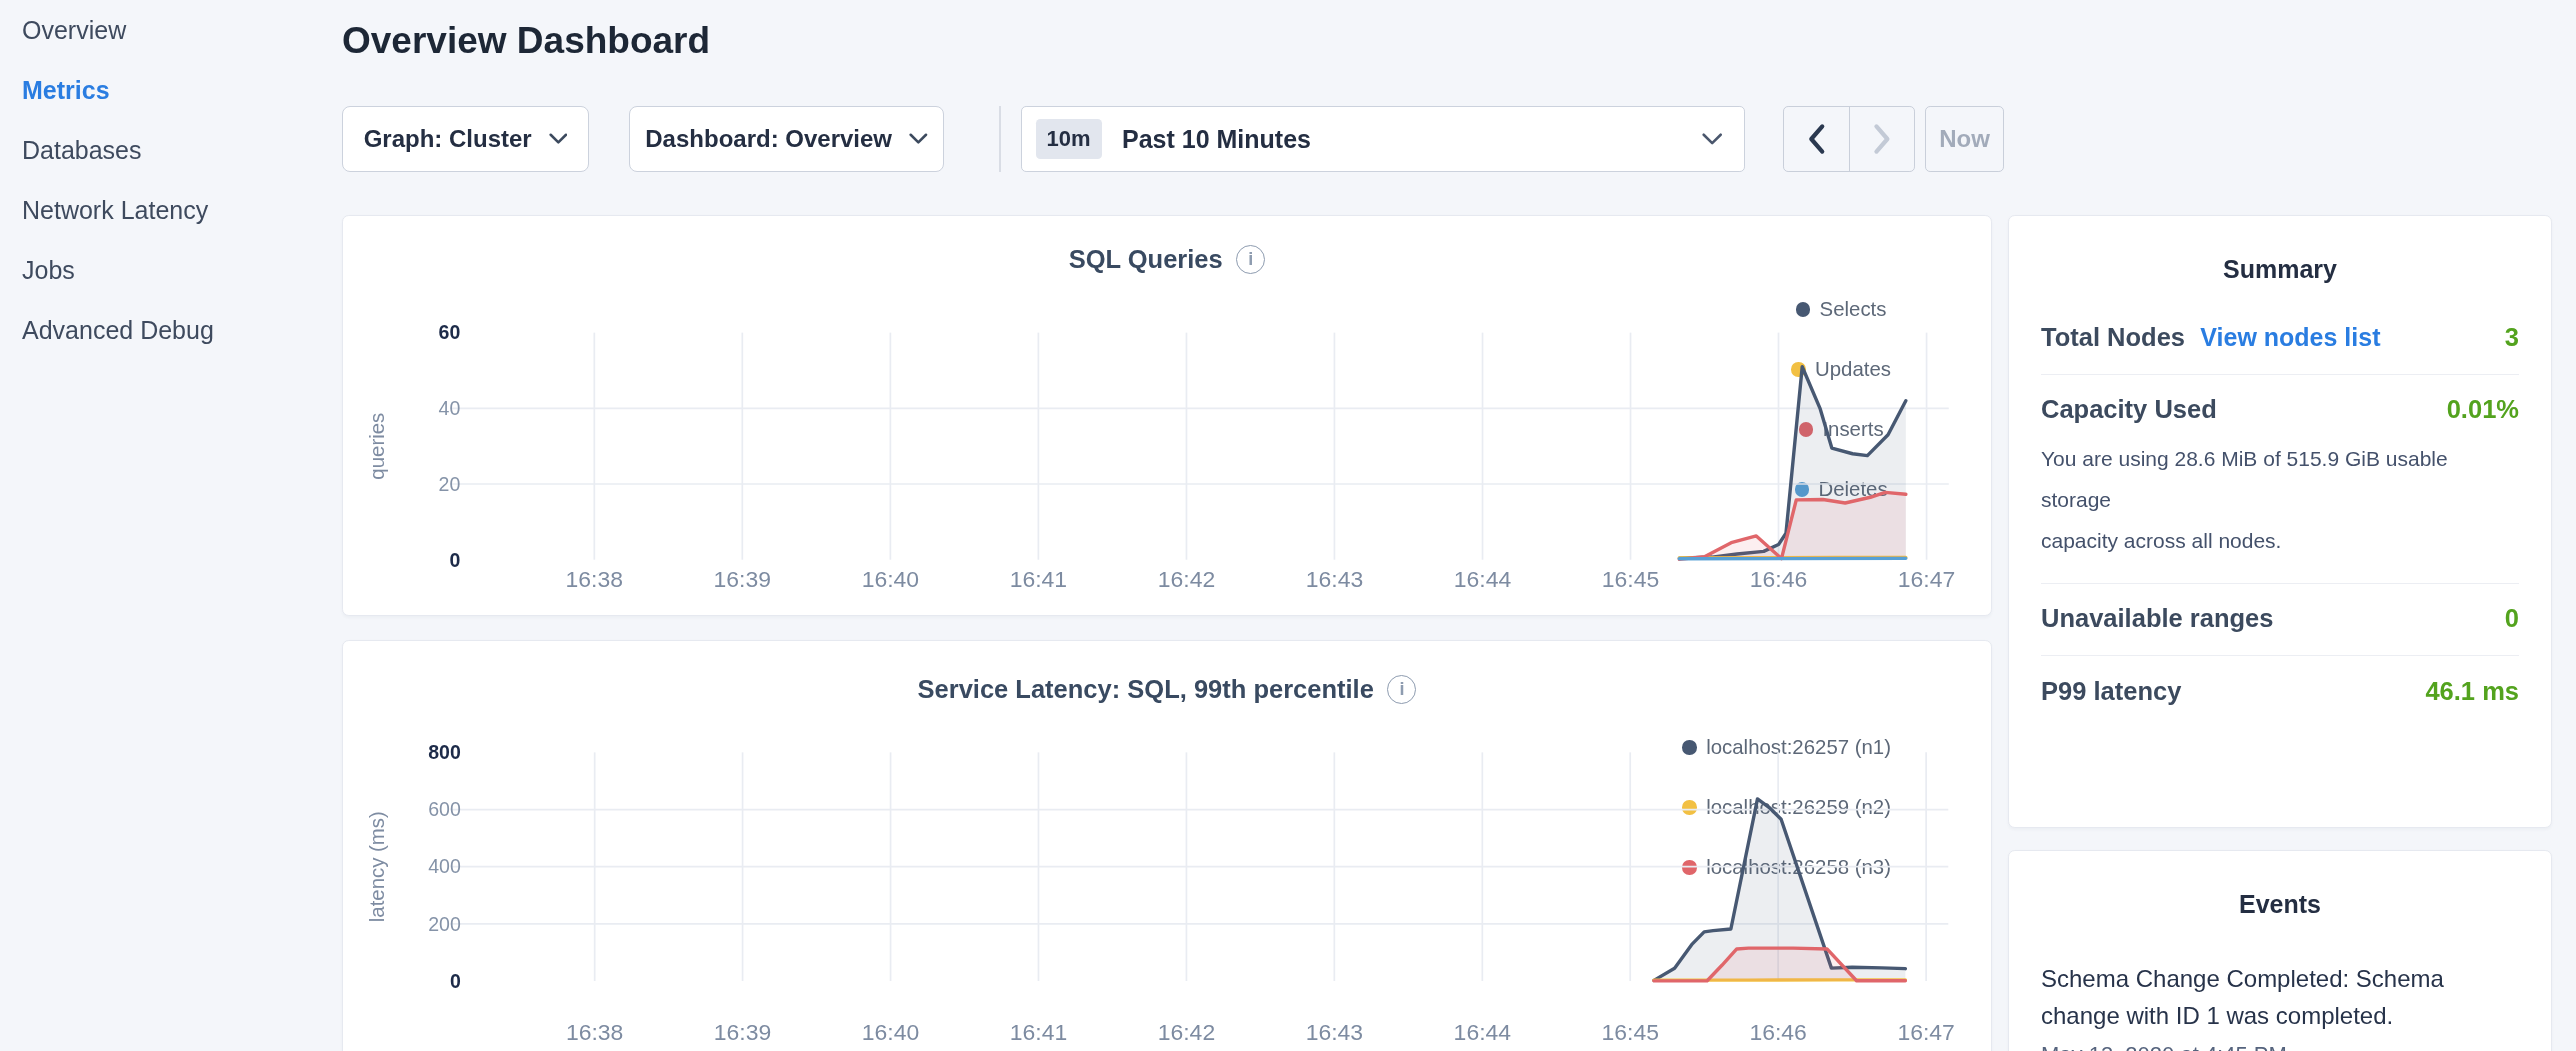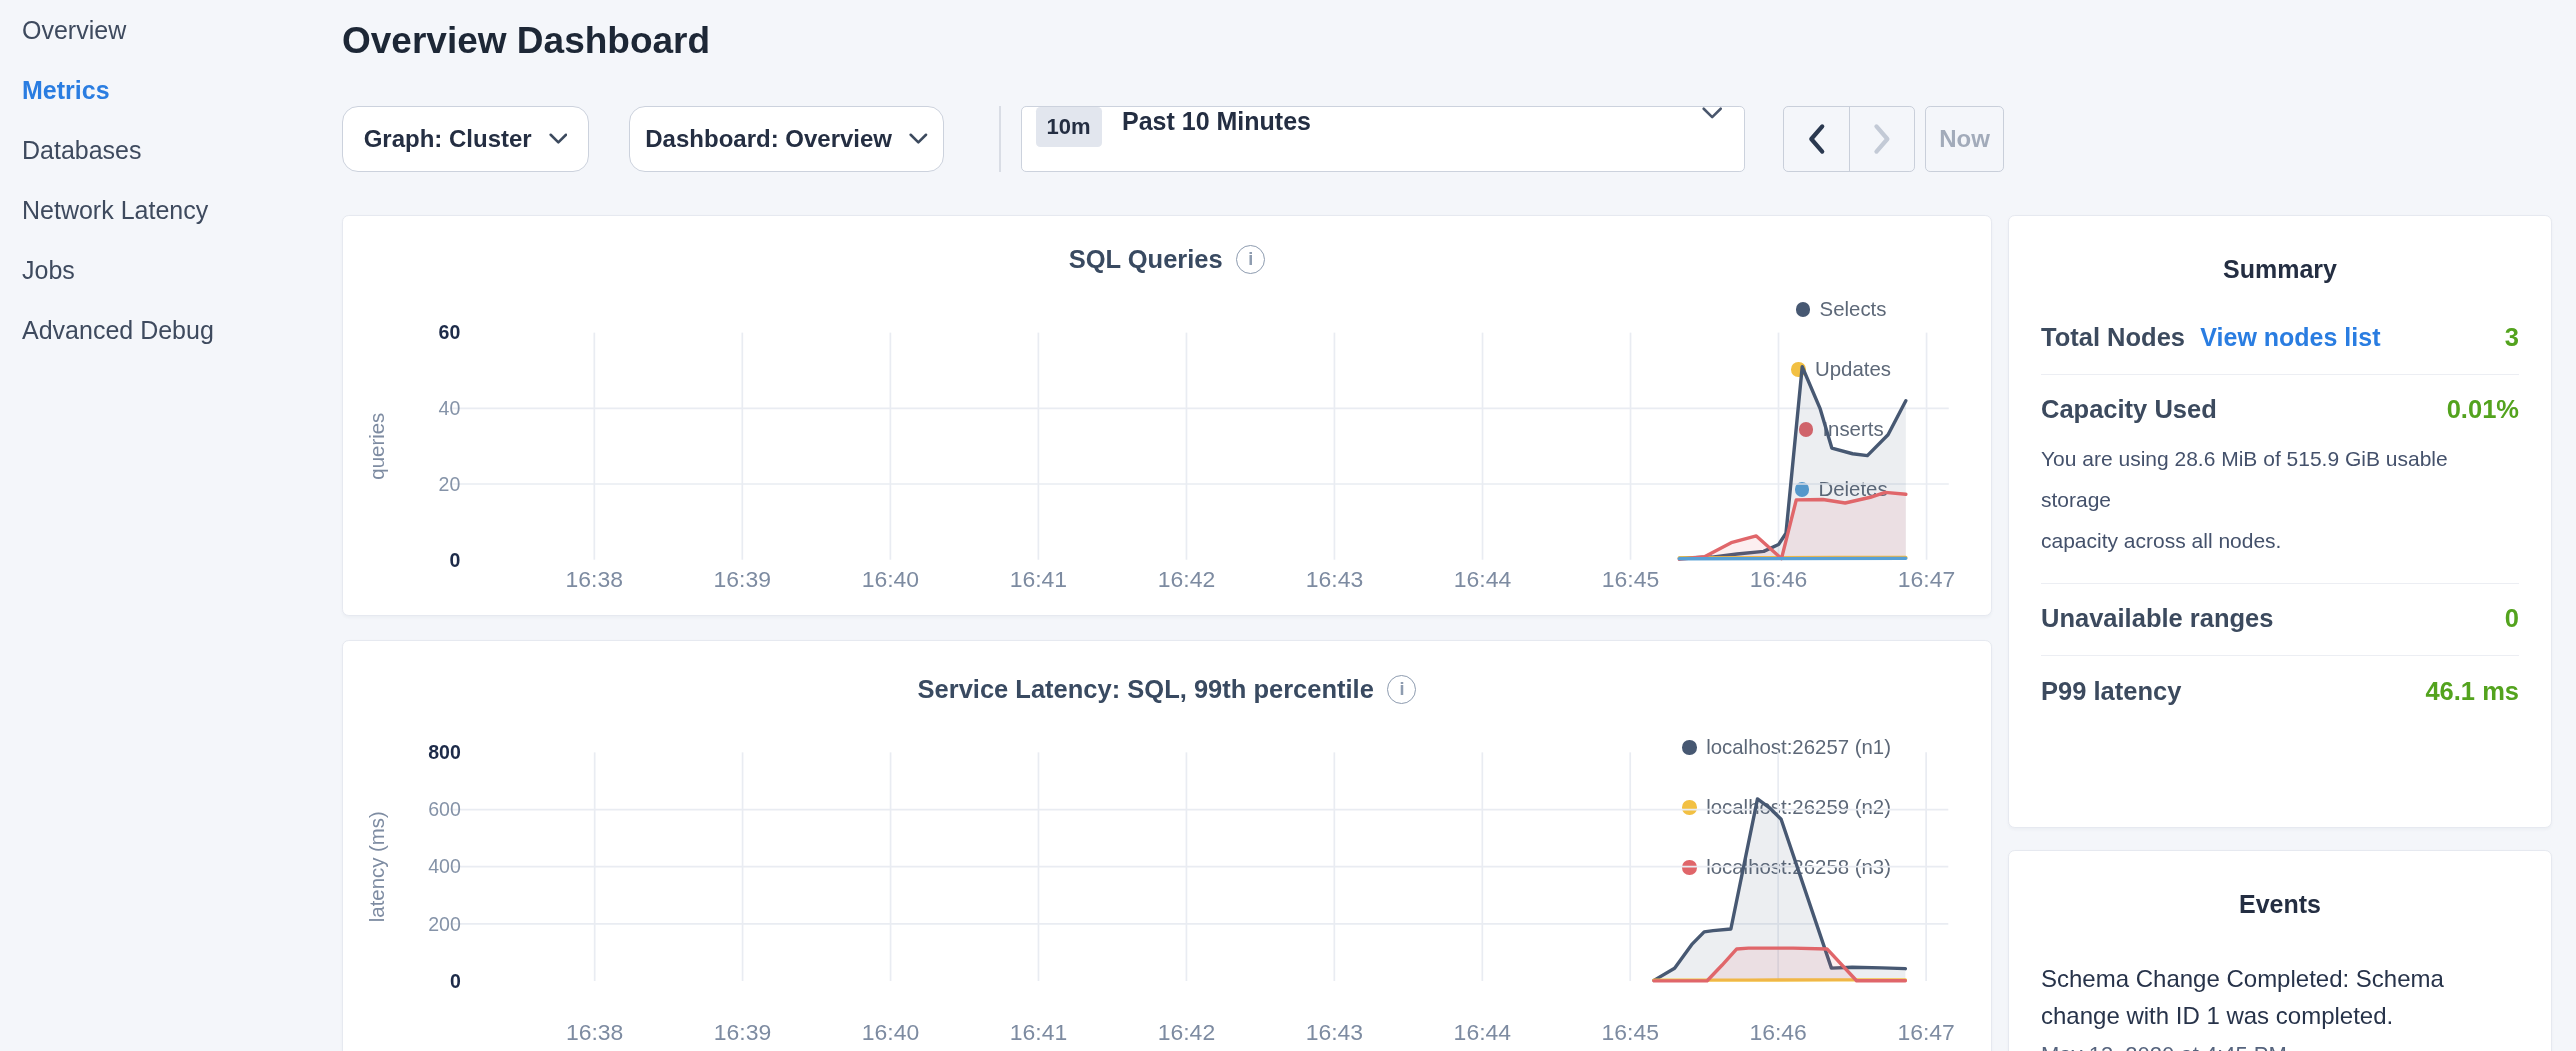--- a/index.html
+++ b/index.html
@@ -8,28 +8,28 @@
 
   
   .sidebar{position:absolute;left:0;top:0;width:323px;}
   .sidebar ul{list-style:none;margin:0;padding:0;}
   .side-item{height:60px;display:flex;align-items:center;padding-left:22px;
              font-size:25px;color:#3e4a5e;cursor:pointer;}
   .side-item.active{color:#2a7de1;font-weight:700;}
 
   
   .page-title{position:absolute;left:342px;top:20.4px;margin:0;font-size:37px;font-weight:700;color:#1d2736;}
-  .dd{position:absolute;top:106px;height:66px;background:#fff;border:1.7px solid #ccd2dd;border-radius:16px;
+  .dd{position:absolute;top:106px;height:66px;background:#fff;border:1.7px solid #ccd2dd;border-radius:8px;
       display:flex;align-items:center;justify-content:center;gap:17px;font-size:24px;font-weight:700;
       color:#242e42;box-sizing:border-box;cursor:pointer;padding:0;}
   #dd-graph{left:342px;width:247px;}
   #dd-dashboard{left:629px;width:315px;}
   .vdiv{position:absolute;left:999px;top:106px;width:1.7px;height:66px;background:#d9dde5;}
   .time-dd{position:absolute;left:1021px;top:106px;width:724px;height:66px;background:#fff;
-           border:1.7px solid #ccd2dd;border-radius:5.1px;display:flex;align-items:flex-start;
+           border:1.7px solid #ccd2dd;border-radius:5.1px;display:flex;align-items:center;
            box-sizing:border-box;padding:0 22px 0 13.6px;cursor:pointer;}
   .time-badge{background:#e2e6ee;border-radius:4.3px;padding:6.8px 11px;font-size:22px;font-weight:700;color:#242e42;}
   .time-label{margin-left:20.4px;font-size:25px;font-weight:700;color:#242e42;flex:1;text-align:left;}
   .arrow-group{position:absolute;left:1783px;top:106px;height:66px;display:flex;
                border:1.7px solid #c9cfda;border-radius:5.1px;box-sizing:border-box;overflow:hidden;}
   .arrow-btn{width:65px;border:none;background:transparent;display:flex;align-items:center;
              justify-content:center;cursor:pointer;padding:0;}
   .arrow-btn + .arrow-btn{border-left:1.7px solid #c9cfda;}
   .now-btn{position:absolute;left:1925px;top:106px;width:79px;height:66px;border:1.7px solid #c9cfda;
            border-radius:5.1px;background:transparent;font-family:inherit;font-size:24px;font-weight:700;

